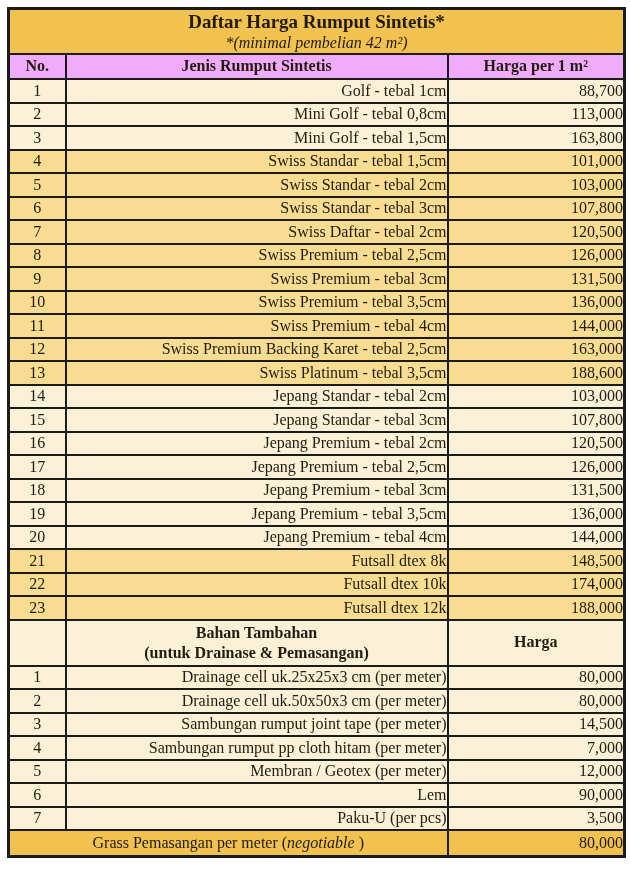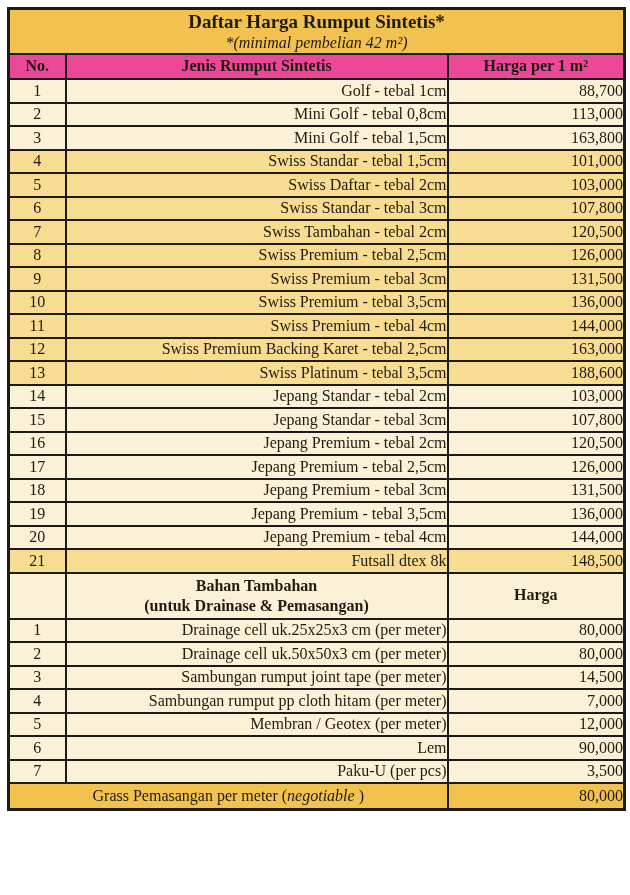--- a/index.html
+++ b/index.html
@@ -25,21 +25,21 @@
   
   .title-cell{
     background:#F2C250;text-align:center;padding:3px 0 4px 0;
     border-bottom-width:3px;white-space:normal;
   }
   .title-line1{font-weight:bold;font-size:19px;line-height:23px}
   .title-line2{font-style:italic;font-size:16px;line-height:20px}
 
   
   .head-row th{
-    background:#ec4899;font-weight:bold;text-align:center;
+    background:#f0abfc;font-weight:bold;text-align:center;
     height:23px;font-size:16px;
   }
 
   
   .data-row td{height:21.5px;background:#FBF1D6}
   .td-no{text-align:center}
   .td-name{padding-left:4px;text-align:right}
   .td-price{text-align:right;padding-right:8px}
   .band-cream td{background:#FBF1D6}
   .band-yellow td{background:#F8DC91}
@@ -98,31 +98,31 @@
     <td class="td-name">Mini Golf - tebal 1,5cm</td>
     <td class="td-price">163,800</td>
   </tr>
         <tr class="data-row band-yellow">
     <td class="td-no">4</td>
     <td class="td-name">Swiss Standar - tebal 1,5cm</td>
     <td class="td-price">101,000</td>
   </tr>
         <tr class="data-row band-yellow">
     <td class="td-no">5</td>
-    <td class="td-name">Swiss Daftar - tebal 2cm</td>
+    <td class="td-name">Swiss Standar - tebal 2cm</td>
     <td class="td-price">103,000</td>
   </tr>
         <tr class="data-row band-yellow">
     <td class="td-no">6</td>
     <td class="td-name">Swiss Standar - tebal 3cm</td>
     <td class="td-price">107,800</td>
   </tr>
         <tr class="data-row band-yellow">
     <td class="td-no">7</td>
-    <td class="td-name">Swiss Tambahan - tebal 2cm</td>
+    <td class="td-name">Swiss Daftar - tebal 2cm</td>
     <td class="td-price">120,500</td>
   </tr>
         <tr class="data-row band-yellow">
     <td class="td-no">8</td>
     <td class="td-name">Swiss Premium - tebal 2,5cm</td>
     <td class="td-price">126,000</td>
   </tr>
         <tr class="data-row band-yellow">
     <td class="td-no">9</td>
     <td class="td-name">Swiss Premium - tebal 3cm</td>
@@ -180,20 +180,30 @@
   </tr>
         <tr class="data-row band-cream">
     <td class="td-no">20</td>
     <td class="td-name">Jepang Premium - tebal 4cm</td>
     <td class="td-price">144,000</td>
   </tr>
         <tr class="data-row band-yellow">
     <td class="td-no">21</td>
     <td class="td-name">Futsall dtex 8k</td>
     <td class="td-price">148,500</td>
+  </tr>
+        <tr class="data-row band-yellow">
+    <td class="td-no">22</td>
+    <td class="td-name">Futsall dtex 10k</td>
+    <td class="td-price">174,000</td>
+  </tr>
+        <tr class="data-row band-yellow">
+    <td class="td-no">23</td>
+    <td class="td-name">Futsall dtex 12k</td>
+    <td class="td-price">188,000</td>
   </tr>
       </tbody>
 
     <tbody>
       <tr class="section-head-row">
         <td></td>
         <td>
           <div class="section-head-line">Bahan Tambahan</div>
           <div class="section-head-line">(untuk Drainase &amp; Pemasangan)</div>
         </td>

